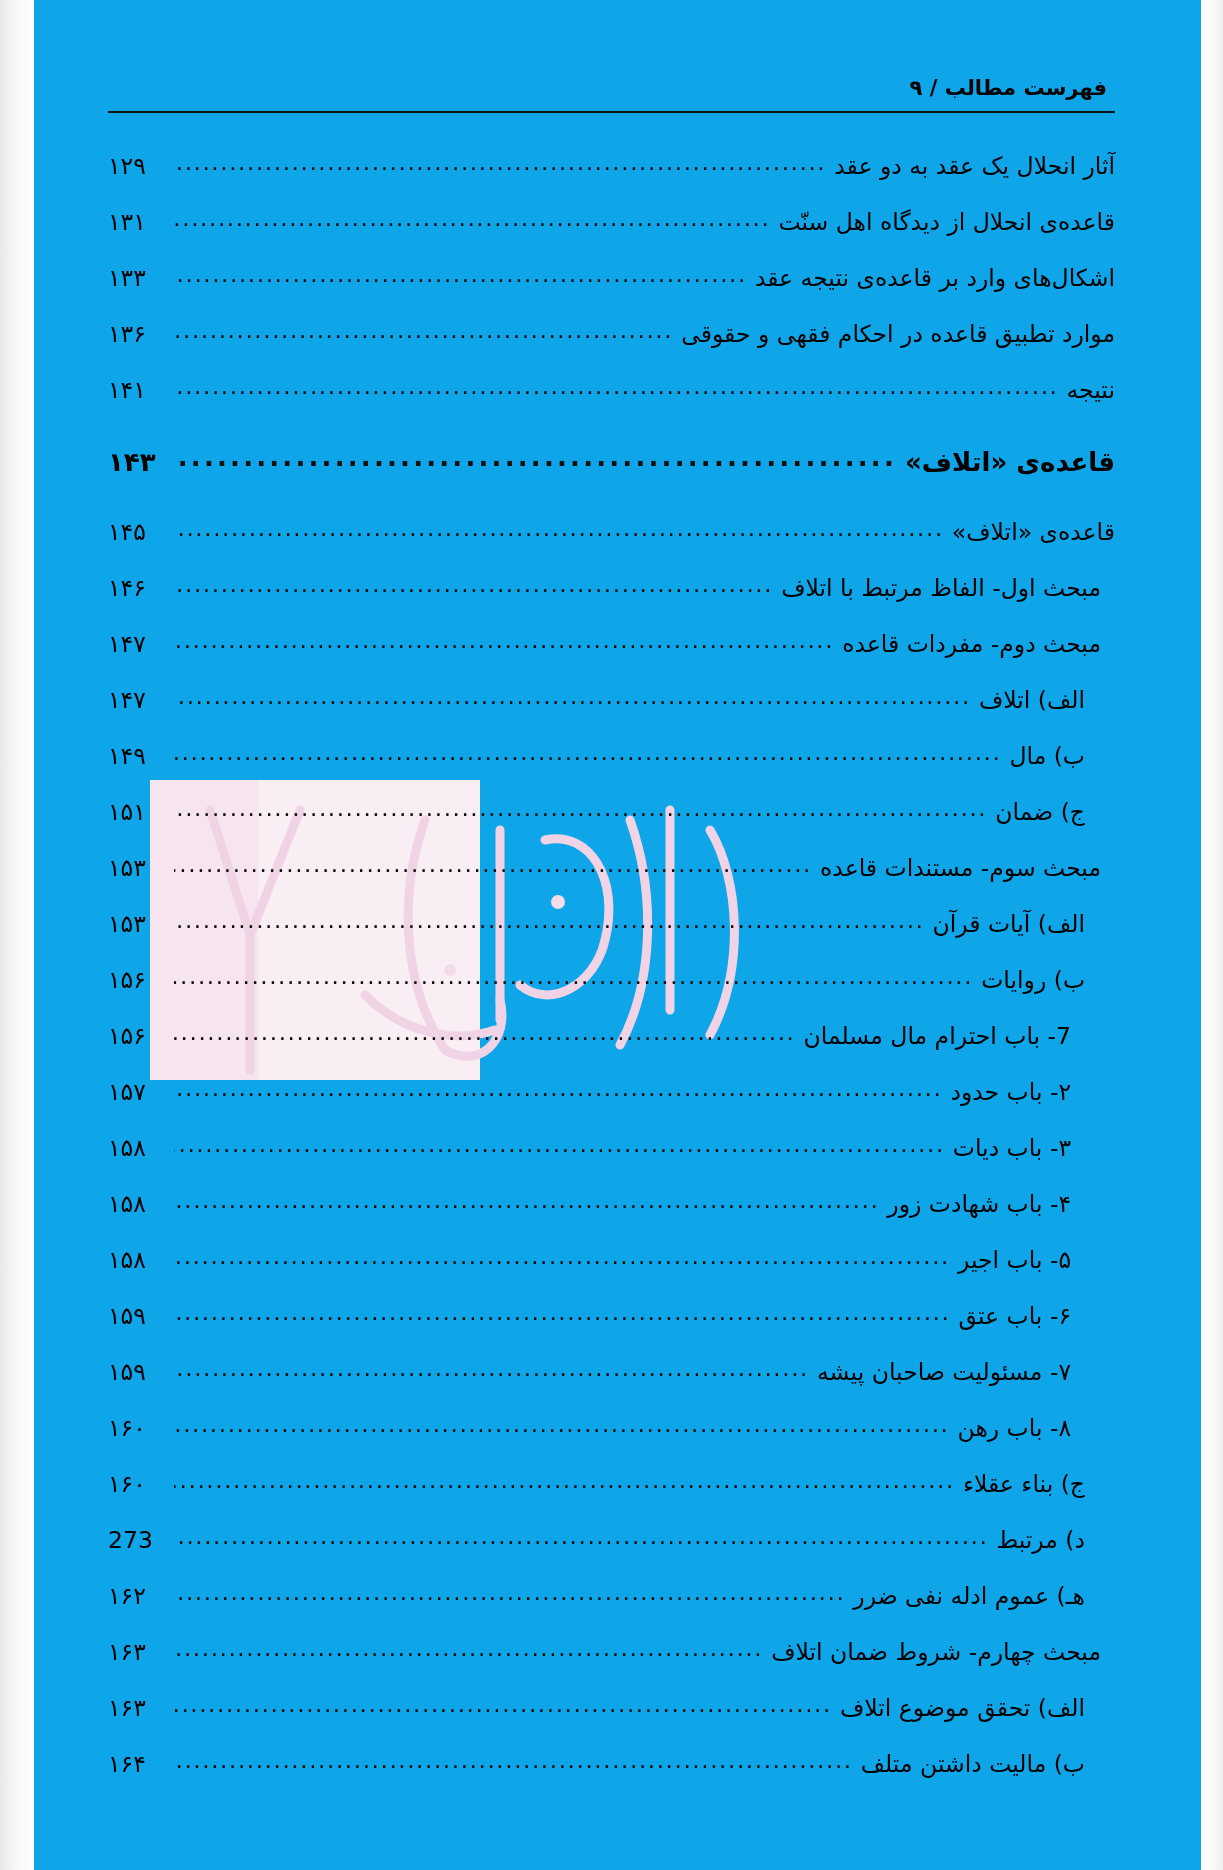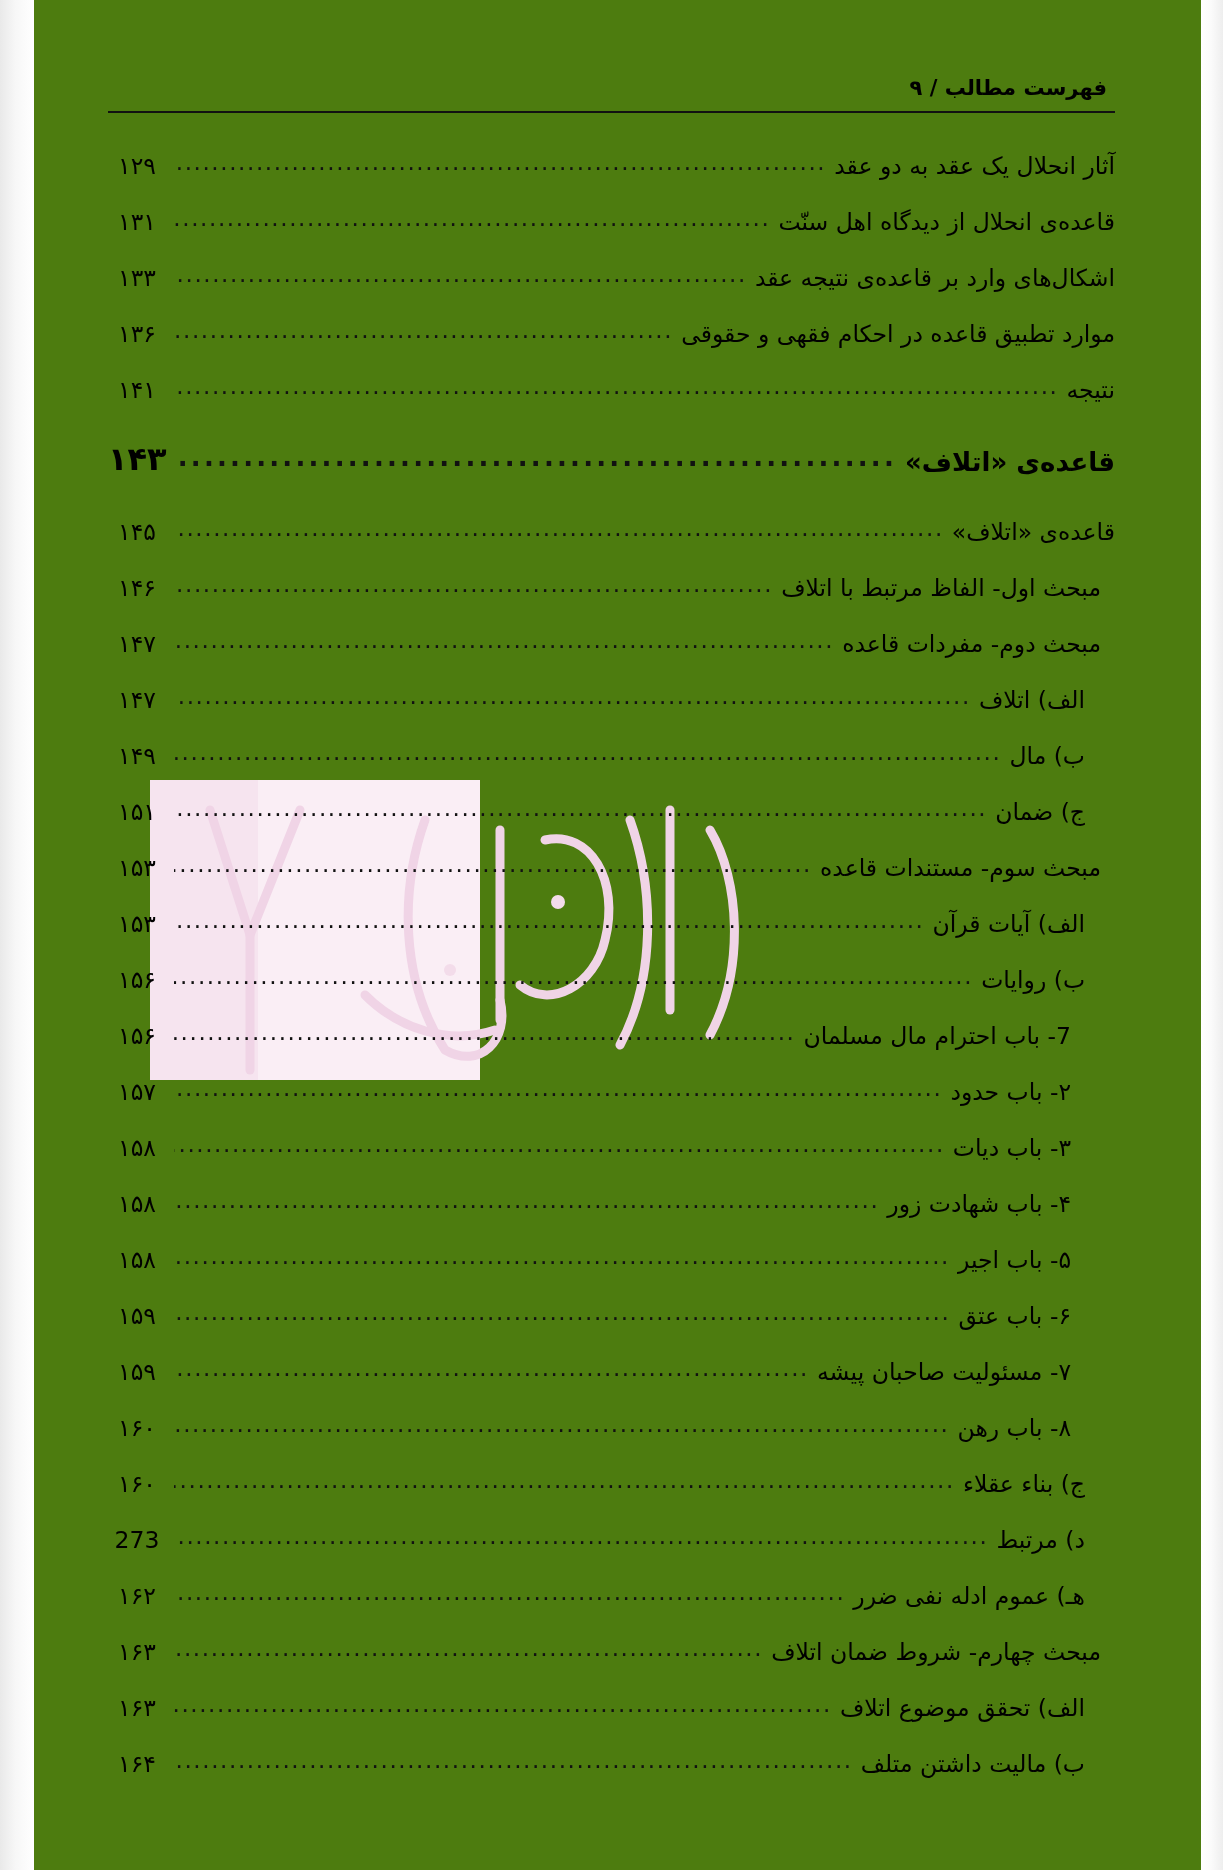--- a/index.html
+++ b/index.html
@@ -14,21 +14,21 @@
     position: relative;
     overflow: hidden;
     font-family: "DejaVu Sans", "Liberation Sans", sans-serif;
     color: #000000;
   }
 
   
   #page {
     position: absolute;
     inset: 0;
-    background: #4d7c0f;
+    background: #0ea5e9;
   }
 
   
   #page::before {
     content: "";
     position: absolute;
     left: 0; top: 0; bottom: 0;
     width: 34px;
     background: linear-gradient(to right, #e9e9e9 0%, #f7f7f7 45%, #ffffff 100%);
     pointer-events: none;
@@ -135,39 +135,39 @@
     letter-spacing: 1.6px;
     line-height: 1;
     white-space: nowrap;
     color: #111;
   }
 
   .toc-page {
     flex: 0 0 auto;
     padding-right: 6px;
     min-width: 58px;
-    text-align: center;
+    text-align: left;
     font-size: 23.5px;
   }
 
   
   .lvl-0 { padding-right: 0; }
   .lvl-1 { padding-right: 14px; }
   .lvl-2 { padding-right: 30px; }
   .lvl-3 { padding-right: 44px; }
 
   
   .toc-row.section {
     font-size: 26px;
     font-weight: bold;
     margin-top: 34px;
     margin-bottom: 34px;
   }
   .toc-row.section .toc-title { font-weight: bold; }
-  .toc-row.section .toc-page  { font-weight: bold; font-size: 32px; }
+  .toc-row.section .toc-page  { font-weight: bold; font-size: 26px; }
   .toc-row.section .toc-leader::after {
     font-weight: bold;
     font-size: 26px;
     letter-spacing: 3.2px;
     bottom: 0.16em;
   }
 </style>
 </head>
 <body>
 

